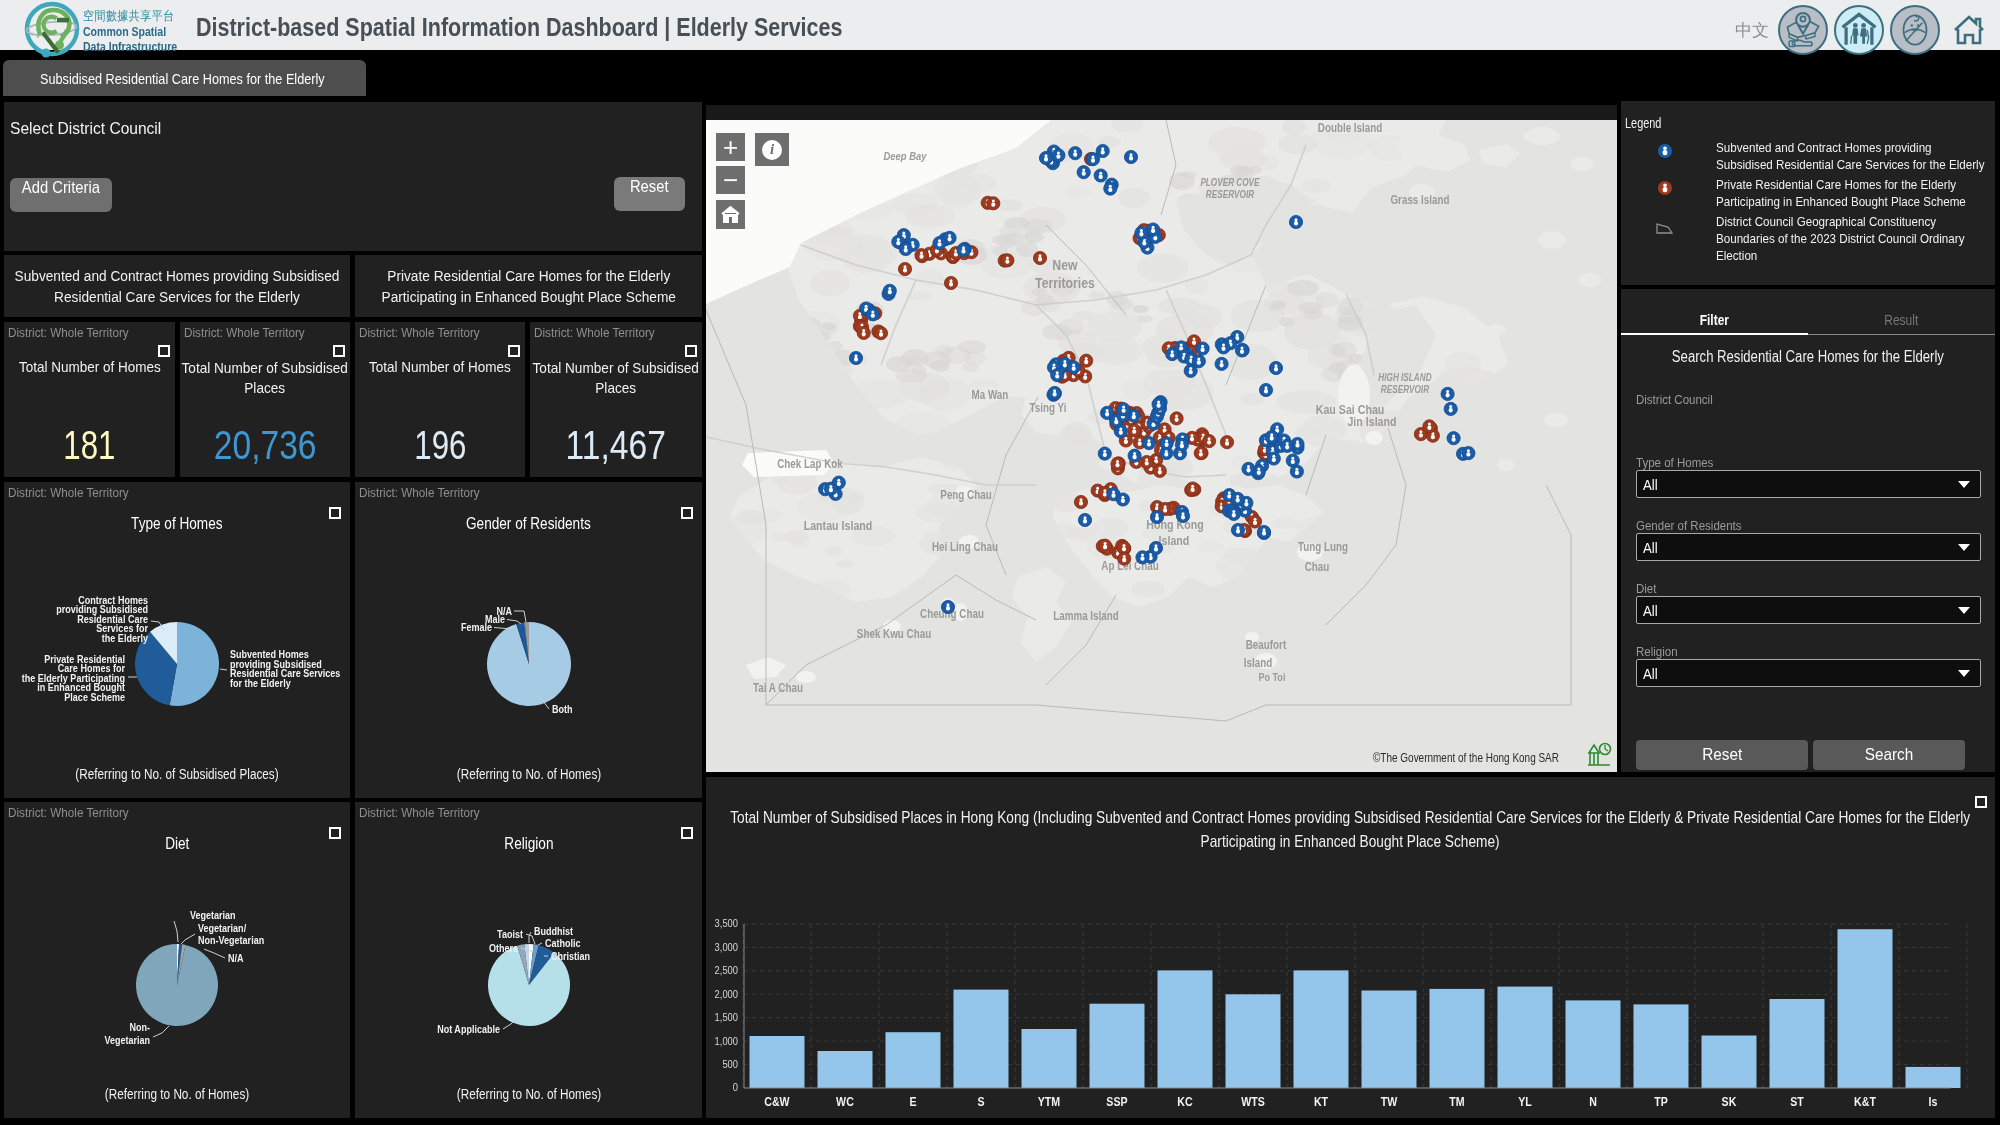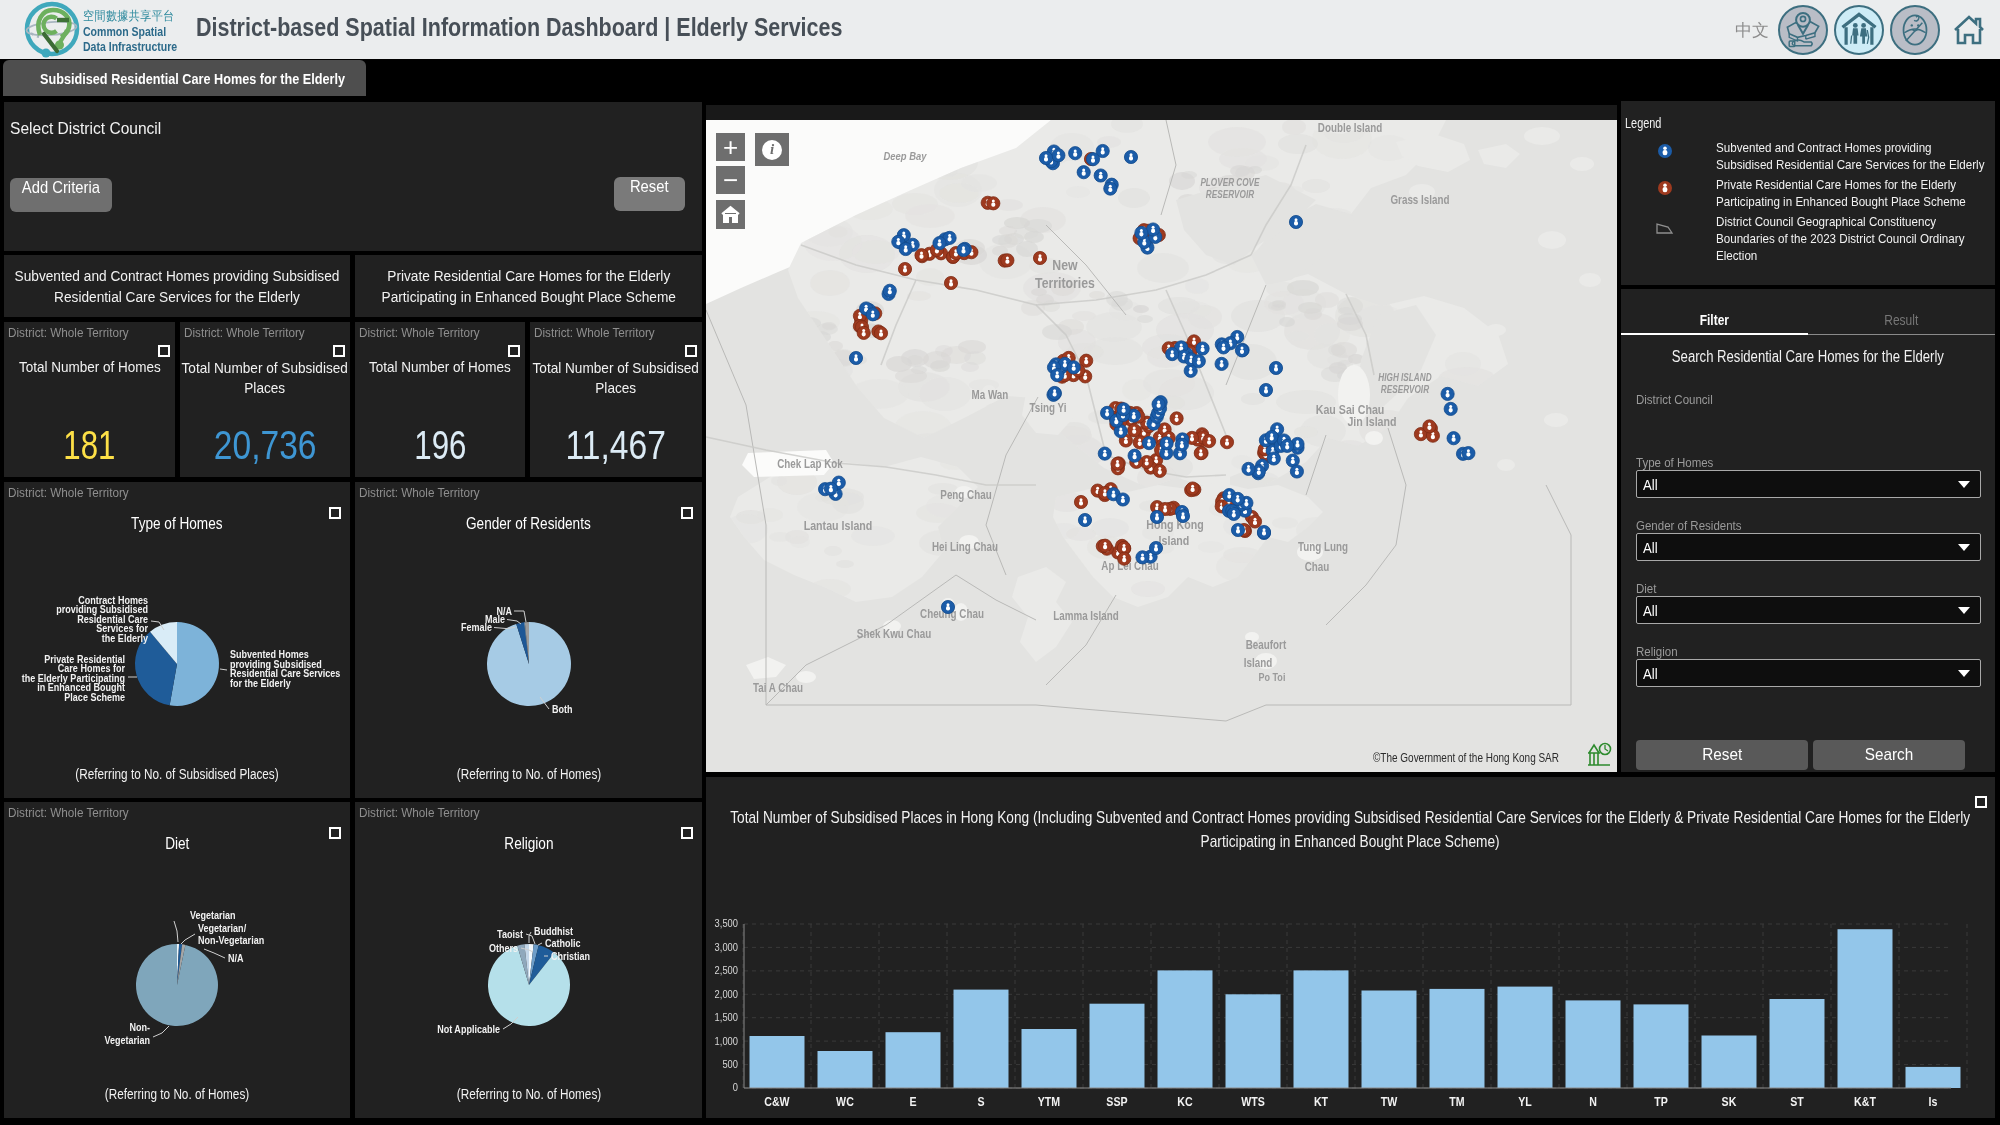--- a/index.html
+++ b/index.html
@@ -13,21 +13,21 @@
 .flab{position:absolute;color:#9a9a9a;font-size:13px}
 .flab .sx,.dist .sx{transform-origin:left center}
 .fbtn{position:absolute;background:#595959;color:#fff;border-radius:4px;display:flex;align-items:center;justify-content:center;font-size:17px}
 .ptitle{position:absolute;width:100%;text-align:center;color:#fff;font-size:16px}
 .dist{position:absolute;left:4px;top:3px;color:#8f8f8f;font-size:13px}
 .refer{position:absolute;width:100%;text-align:center;color:#f2f2f2;font-size:14px}
 .sx{display:inline-block;white-space:nowrap}
 .ctr{text-align:center}
 </style></head><body>
 
-<div class="abs" style="left:0;top:0;width:2000px;height:59px;background:#ebedee">
+<div class="abs" style="left:0;top:0;width:2000px;height:50px;background:#ebedee">
   <div class="abs" style="left:23px;top:1px"><svg width="58" height="58" viewBox="0 0 58 58">
 <circle cx="29" cy="28" r="25" fill="none" stroke="#3fa8bc" stroke-width="4.5"></circle>
 <ellipse cx="28.5" cy="27.5" rx="25" ry="6.5" fill="none" stroke="#a9b6c0" stroke-width="1.8" transform="rotate(-5 28.5 27.5)"></ellipse>
 <path d="M8,32 q3,3 8,4" fill="none" stroke="#a9b6c0" stroke-width="2.2" stroke-dasharray="3,4"></path>
 <path d="M17,34 C12,20 19,9 30,9 C41,9 48,17 46,26 C45,31 42,34 38,36" fill="none" stroke="#6db05e" stroke-width="4.6"></path>
 <path d="M33.5,17.5 A8,8 0 1 0 33.5,30" fill="none" stroke="#6db05e" stroke-width="4.4"></path>
 <path d="M34,19 L46,19" stroke="#3e7137" stroke-width="4.4"></path>
 <path d="M44,29 C42,35 38,38 37,42" fill="none" stroke="#6db05e" stroke-width="4.2"></path>
 <circle cx="36.5" cy="44" r="4.5" fill="#6db05e"></circle>
 <path d="M21,33 L34,50" stroke="#3c6b35" stroke-width="4.2" stroke-linecap="round"></path>
@@ -71,21 +71,21 @@
         <path d="M22,24.5 Q25,27 28,24.5" fill="none" stroke="#3d6f80" stroke-width="1.5"></path>
         <path d="M26,11 q4,-3 3,1.5 q-1,4 -5,2" fill="none" stroke="#3d6f80" stroke-width="1.6"></path>
       </svg>
     </div>
     <div style="position:absolute;left:1952px;top:14px;width:34px;height:32px"><svg width="34" height="32" viewBox="0 0 34 32">
         <path d="M3,16 L17,3 L24,9.5 L24,5 L28,5 L28,13 L31,16 M6,15 L6,29 L13,29 L13,21 L21,21 L21,29 L28,29 L28,15" fill="none" stroke="#3d6f80" stroke-width="2.6"></path>
       </svg></div>
 </div>
 
 <div class="abs" style="left:0;top:59px;width:2000px;height:37px;background:#000">
-  <div class="abs" style="left:3px;top:1px;width:363px;height:36px;background:#4e4e4e;border-radius:6px 6px 0 0;color:#fff;font-size:15px;font-weight:bold;display:flex;align-items:center;padding-left:37px">
+  <div class="abs" style="left:3px;top:1px;width:363px;height:36px;background:#4e4e4e;border-radius:6px 6px 0 0;color:#fff;font-size:15px;font-weight:normal;display:flex;align-items:center;padding-left:37px">
       <span class="sx" style="transform:scaleX(.845);transform-origin:left center">Subsidised Residential Care Homes for the Elderly</span>
     </div>
 </div>
 
 <div class="panel" style="left:4px;top:102px;width:698px;height:149px">
   <div class="abs" style="left:6px;top:17px;font-size:17px"><span class="sx" style="transform:scaleX(.915);transform-origin:left center">Select District Council</span></div>
   <div class="btn" style="left:6px;top:76px;width:102px;height:34px">
       <span class="sx" style="transform:scaleX(.87)">Add Criteria</span>
     </div>
   <div class="btn" style="left:610px;top:75px;width:71px;height:34px;background:#7a7a7a">
@@ -97,21 +97,21 @@
     <div class="abs ctr" style="left:-30px;top:10px;width:406px"><span class="sx" style="transform:scaleX(.883)">Subvented and Contract Homes providing Subsidised<br>Residential Care Services for the Elderly</span></div>
   </div>
 <div class="panel" style="left:355px;top:255px;width:347px;height:62px;font-size:15.5px;line-height:21px">
     <div class="abs ctr" style="left:-30px;top:10px;width:407px"><span class="sx" style="transform:scaleX(.883)">Private Residential Care Homes for the Elderly<br>Participating in Enhanced Bought Place Scheme</span></div>
   </div>
 
 <div class="panel" style="left:4px;top:322px;width:171px;height:155px">
   <div class="dist"><span class="sx" style="transform:scaleX(.9)">District: Whole Territory</span></div>
     <div class="cb" style="right:5px;top:23px"></div>
   <div class="abs ctr" style="left:-25px;top:36px;width:calc(100% + 50px);font-size:15px"><span class="sx" style="transform:scaleX(.9)">Total Number of Homes</span></div>
-  <div class="abs ctr" style="left:0;top:101px;width:100%;font-size:40px;color:#fde047"><span class="sx" style="transform:scaleX(.78)">181</span></div>
+  <div class="abs ctr" style="left:0;top:101px;width:100%;font-size:40px;color:#fef9c3"><span class="sx" style="transform:scaleX(.78)">181</span></div>
 </div>
 <div class="panel" style="left:180px;top:322px;width:170px;height:155px">
   <div class="dist"><span class="sx" style="transform:scaleX(.9)">District: Whole Territory</span></div>
     <div class="cb" style="right:5px;top:23px"></div>
   <div class="abs ctr" style="left:-25px;top:36px;width:calc(100% + 50px);font-size:15px;line-height:20px"><span class="sx" style="transform:scaleX(.907)">Total Number of Subsidised<br>Places</span></div>
   <div class="abs ctr" style="left:0;top:101px;width:100%;font-size:40px;color:#3e96d3"><span class="sx" style="transform:scaleX(.84)">20,736</span></div>
 </div>
 <div class="panel" style="left:355px;top:322px;width:170px;height:155px">
   <div class="dist"><span class="sx" style="transform:scaleX(.9)">District: Whole Territory</span></div>
     <div class="cb" style="right:5px;top:23px"></div>

